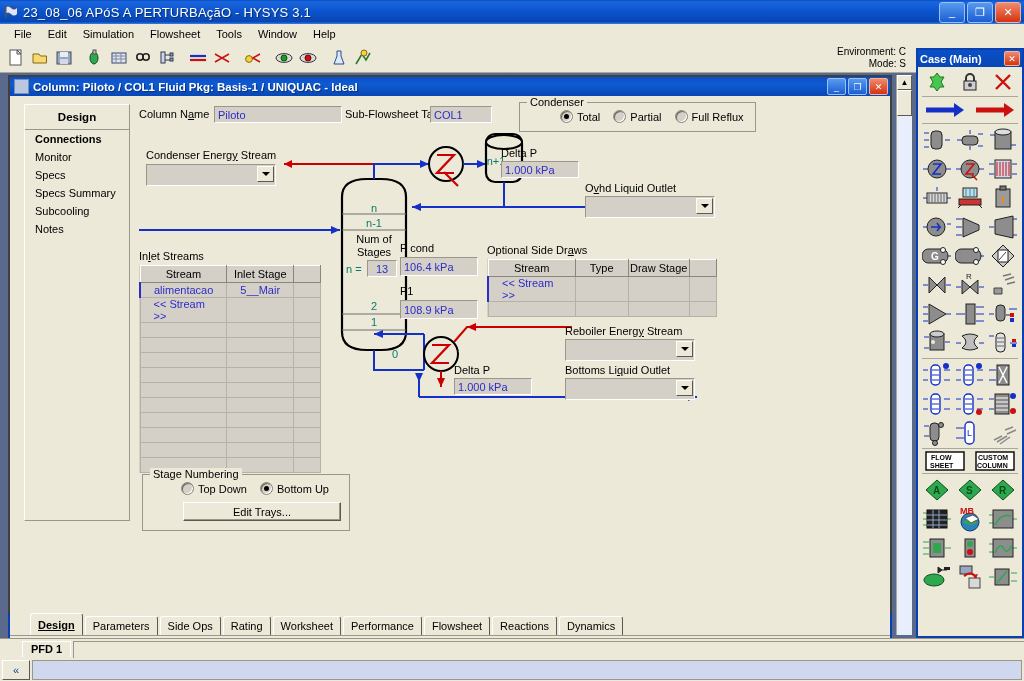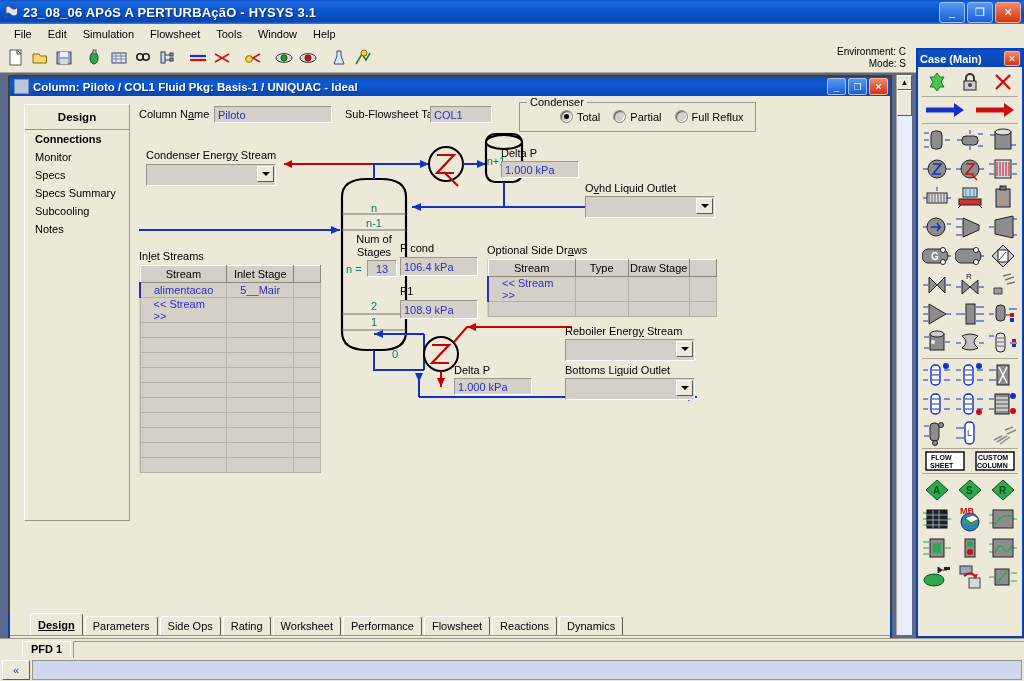--- a/index.html
+++ b/index.html
@@ -5,21 +5,21 @@
   html,body{margin:0;padding:0;}
   body{width:1024px;height:681px;overflow:hidden;background:#ece9d8;
        font-family:"Liberation Sans",sans-serif;font-size:11px;color:#000;}
   .app{position:relative;width:1024px;height:681px;}
 
   
   .titlebar{position:absolute;left:0;top:0;width:1024px;height:24px;
     background:linear-gradient(to bottom,#0a50c8 0%,#1b66dd 8%,#0b55cf 45%,#0846b4 90%,#3a7ee8 100%);
     display:flex;align-items:center;}
   .tb-icon{width:16px;height:16px;margin:0 4px 0 3px;position:relative;}
-  .tb-title{color:#fff;font-weight:bold;font-size:13px;letter-spacing:.2px;
+  .tb-title{color:#fff;font-weight:normal;font-size:13px;letter-spacing:.2px;
     text-shadow:1px 1px 1px rgba(0,0,0,.45);white-space:nowrap;}
   .tb-btns{margin-left:auto;display:flex;gap:2px;padding-right:3px;}
   .tb-btn{width:24px;height:19px;border:1px solid #9cc0ef;border-radius:3px;
     display:flex;align-items:center;justify-content:center;color:#fff;font-size:11px;
     background:linear-gradient(to bottom,#579af0,#1b5ed4);}
   .tb-btn.close{background:linear-gradient(to bottom,#f08a6e,#d3340e);border-color:#f2b39c;}
 
   
   .menubar{position:absolute;left:0;top:24px;width:1024px;height:19px;background:#ece9d8;
     display:flex;align-items:center;padding-left:6px;box-sizing:border-box;}
@@ -293,21 +293,21 @@
           <div class="nav-item">Monitor</div>
           <div class="nav-item">Specs</div>
           <div class="nav-item">Specs Summary</div>
           <div class="nav-item">Subcooling</div>
           <div class="nav-item">Notes</div>
         </div>
 
         <div class="panel">
 
           <div style="position:absolute;left:5px;top:6px;" class="lbl">Column N<span class="u">a</span>me</div>
-          <div class="fld" style="position:absolute;left:80px;top:4px;width:118px;">Piloto</div>
+          <div class="fld" style="position:absolute;left:80px;top:4px;width:128px;">Piloto</div>
           <div style="position:absolute;left:211px;top:6px;" class="lbl">Sub-Flowsheet Tag</div>
           <div class="fld" style="position:absolute;left:296px;top:4px;width:62px;">COL1</div>
 
           <div class="grp" style="left:385px;top:0px;width:203px;height:28px;">
             <span class="cap">Condenser</span>
             <div style="padding:7px 0 0 8px;">
               <span class="radio">
                   <i class="rdot on"></i>
                   <span>Total</span>
                 </span>
@@ -517,20 +517,34 @@
                   <td></td>
                 </tr>
             <tr>
                   <td></td>
                   <td></td>
                   <td></td>
                 </tr>
           </tbody>
             </table>
 
+          <div class="grp" style="left:8px;top:372px;width:174px;height:55px;">
+            <span class="cap">Stage Numbering</span>
+            <div style="padding:7px 0 0 6px;">
+              <span class="radio">
+                  <i class="rdot"></i>
+                  <span>Top Down</span>
+                </span>
+              <span class="radio">
+                  <i class="rdot on"></i>
+                  <span>Bottom Up</span>
+                </span>
+            </div>
+            <div class="btn" style="margin:5px 8px 0 8px;height:19px;">Edit Trays...</div>
+          </div>
 
         </div>
       </div>
     </div>
 
     <div class="tabstrip">
       <div class="tabs">
         <div class="tab act">Design</div>
         <div class="tab">Parameters</div>
         <div class="tab">Side Ops</div>

